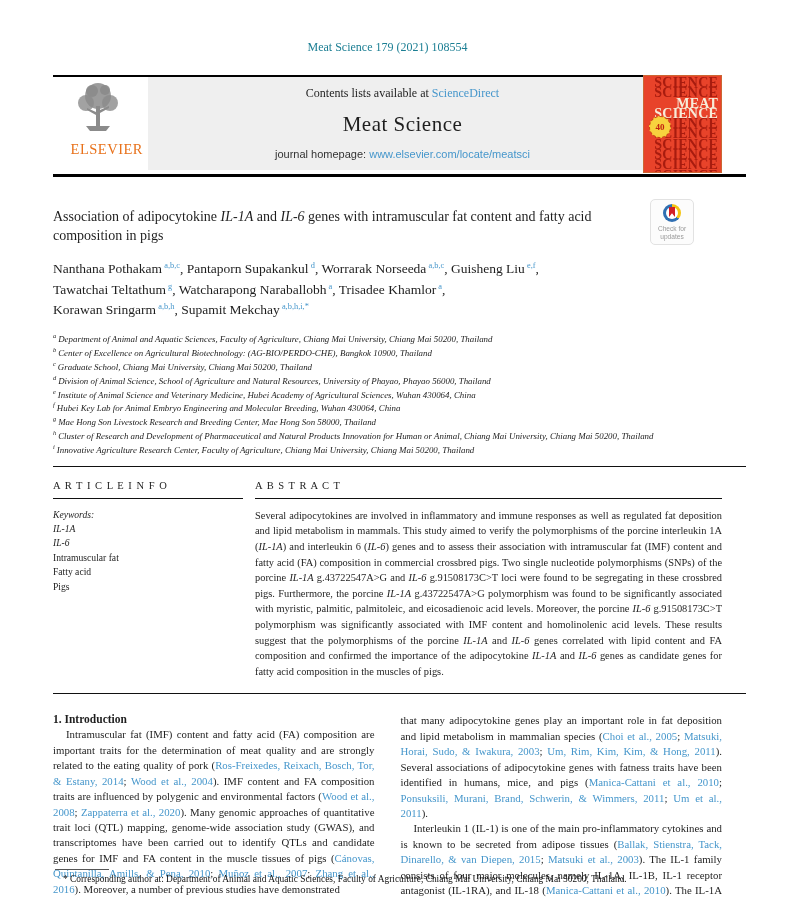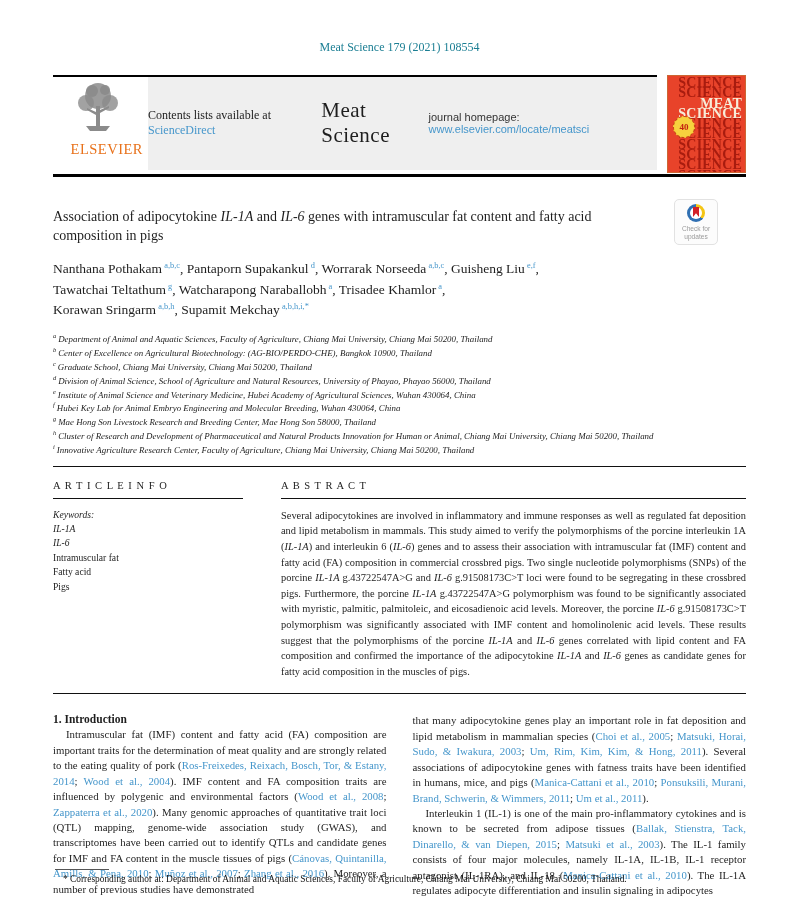--- a/index.html
+++ b/index.html
@@ -8,30 +8,30 @@
     --teal:#1b7e93;
     --els-orange:#e8711a;
     --cover-red:#e8432a;
     --cover-dark:#a81c0f;
   }
   *{margin:0;padding:0;box-sizing:border-box;}
   html,body{background:#ffffff;}
   .page{
     width:793px;height:902px;margin:0 auto;background:#fff;
     font-family:"Liberation Serif","DejaVu Serif",serif;color:var(--ink);
-    position:relative;overflow:hidden;padding:36px 47px 0 53px;
+    position:relative;overflow:hidden;padding:36px 71px 0 53px;
   }
   
   .citation{ text-align:center;font-size:12px;color:var(--teal);margin-top:4px; }
   
   .banner{position:relative;height:102px;margin-top:20px;}
   .banner-rule-top{position:absolute;left:0;top:0;width:604px;height:2px;background:#000;}
   .banner-grey{
     position:absolute;left:95px;top:2px;width:509px;height:93px;background:#efefef;
-    display:flex;flex-direction:row;justify-content:space-between;align-items:center;
+    display:flex;flex-direction:column;justify-content:space-between;align-items:center;
     padding:9px 0 10px 0;
   }
   .contents-line{font-size:12px;}
   .journal-title{font-size:21px;letter-spacing:.5px;}
   .homepage-line{font-family:"Liberation Sans","DejaVu Sans",sans-serif;font-size:11px;color:#333;}
   .link{color:var(--link);text-decoration:none;cursor:pointer;}
   .banner-rule-bottom{position:absolute;left:0;bottom:0;width:693px;height:3px;background:#000;}
   
   .els-logo{position:absolute;left:0;top:4px;width:90px;height:92px;text-align:right;}
   .els-logo svg{display:block;margin:0 auto;}
@@ -82,21 +82,21 @@
   
   .authors{margin-top:13px;font-size:13.5px;line-height:1.55;width:660px;}
   
   .affiliations{margin-top:11px;}
   .aff-row{font-style:italic;font-size:8.9px;line-height:1.33;color:#222;}
   .aff-label{vertical-align:super;font-size:72%;margin-right:2px;}
   
   .rule{width:693px;height:1px;background:#111;}
   .rule-affil{margin-top:9px;}
   
-  .info-abstract{display:grid;grid-template-columns:190px 1fr;column-gap:38px;padding:13px 0 14px 0;}
+  .info-abstract{display:grid;grid-template-columns:190px 1fr;column-gap:12px;padding:13px 0 14px 0;}
   .sec-head{
     font-size:10.5px;letter-spacing:1px;padding-bottom:7px;border-bottom:1px solid #111;
     margin-bottom:9px;white-space:nowrap;
   }
   .keywords-label{font-style:italic;font-size:9.6px;line-height:1.5;}
   .keywords{font-size:9.6px;line-height:1.5;}
   .abstract-body{font-size:10.4px;line-height:1.5;text-align:justify;}
   
   .intro{display:grid;grid-template-columns:1fr 1fr;column-gap:26px;margin-top:19px;}
   .intro-head{font-size:11.5px;font-weight:bold;margin-bottom:2px;}

